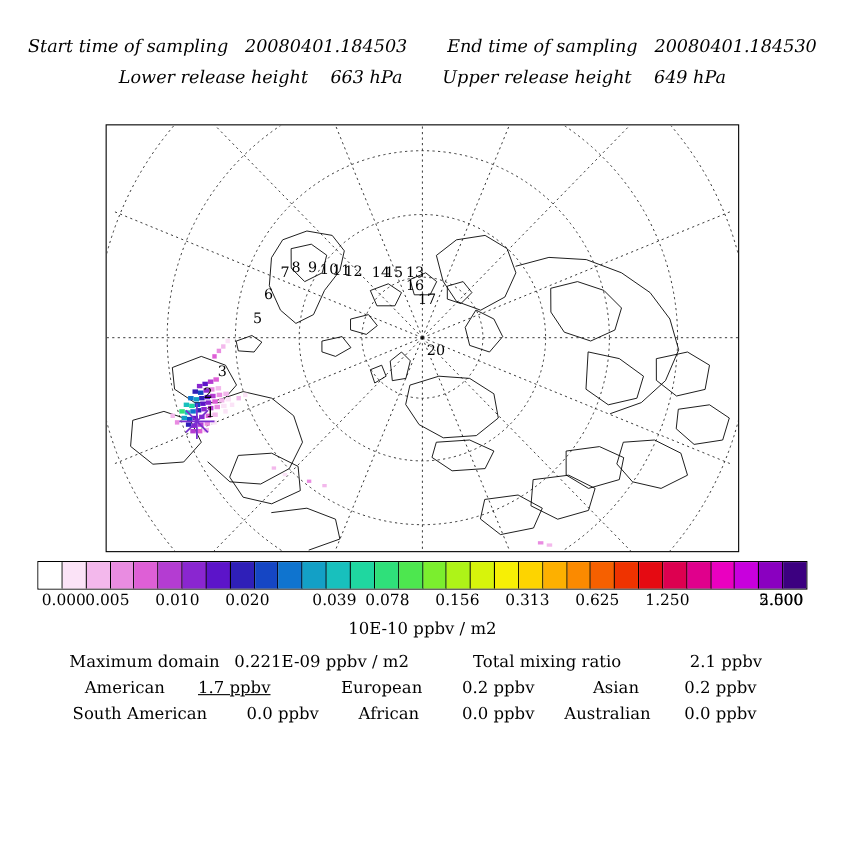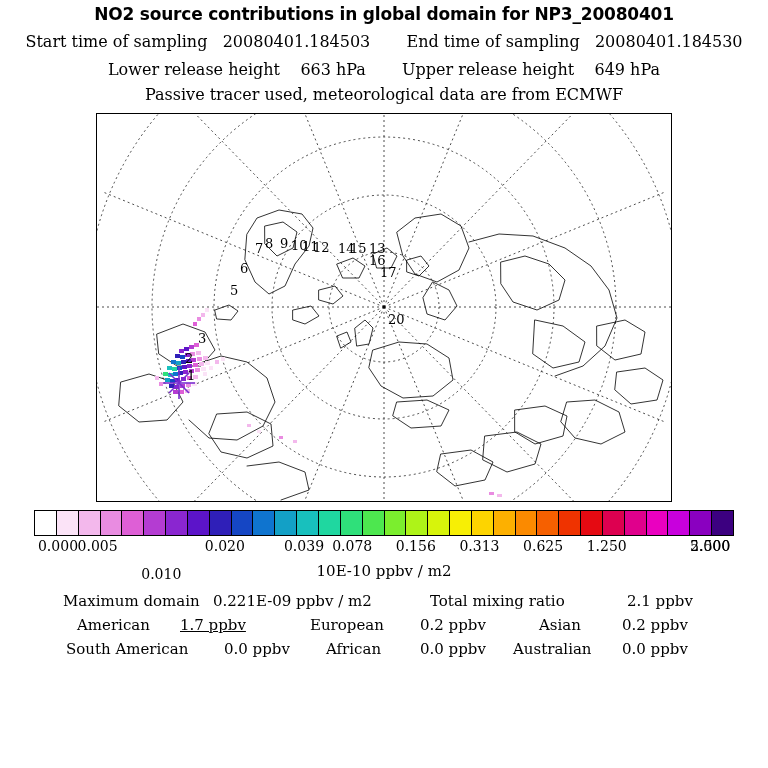--- a/index.html
+++ b/index.html
@@ -26,20 +26,21 @@
     font-family: "DejaVu Sans", "Liberation Sans", sans-serif;
     font-weight: bold;
     font-size: 17px;
     letter-spacing: -0.2px;
   }
   .hdr-row {
     position: absolute;
     left: 0; right: 0;
     font-size: 16px;
     text-align: center;
+    font-style: italic;
   }
   .hdr-row .cell { display: inline-block; }
   .hdr-row .gap { display: inline-block; width: 26px; }
 
   #hdr1 { top: 32px; }
   #hdr2 { top: 60px; }
   #hdr3 { top: 85px; }
 
   
   #map-frame {
@@ -117,21 +118,20 @@
   .stat-row span {
     position: absolute;
     white-space: nowrap;
   }
 </style>
 </head>
 <body>
 
 <div id="page">
 
-  <div class="title">NO2 source contributions in global domain for NP3_20080401</div>
 
   <div class="hdr-row" id="hdr1">
     <span class="cell">Start time of sampling</span>
     <span class="cell">&nbsp;</span>
     <span class="cell">20080401.184503</span>
     <span class="gap"></span>
     <span class="cell">End time of sampling</span>
     <span class="cell">&nbsp;</span>
     <span class="cell">20080401.184530</span>
   </div>
@@ -139,21 +139,20 @@
   <div class="hdr-row" id="hdr2">
     <span class="cell">Lower release height</span>
     <span class="cell">&nbsp;&nbsp;</span>
     <span class="cell">663 hPa</span>
     <span class="gap"></span>
     <span class="cell">Upper release height</span>
     <span class="cell">&nbsp;&nbsp;</span>
     <span class="cell">649 hPa</span>
   </div>
 
-  <div class="hdr-row" id="hdr3">Passive tracer used, meteorological data are from ECMWF</div>
 
   <div id="map-frame">
     <svg id="map-svg" width="574" height="387" viewBox="0 0 574 387">
       <defs>
         <clipPath id="frameclip">
             <rect x="0" y="0" width="574" height="387"></rect>
           </clipPath>
       </defs>
       <g clip-path="url(#frameclip)">
 
@@ -349,21 +348,21 @@
       <div class="swatch" style="background: rgb(221, 0, 80);"></div>
       <div class="swatch" style="background: rgb(224, 0, 140);"></div>
       <div class="swatch" style="background: rgb(234, 0, 192);"></div>
       <div class="swatch" style="background: rgb(200, 0, 221);"></div>
       <div class="swatch" style="background: rgb(138, 0, 192);"></div>
       <div class="swatch" style="background: rgb(60, 0, 128);"></div>
     </div>
   <div id="cbar-ticks">
       <span style="left: 58px;">0.000</span>
       <span style="left: 97.6364px;">0.005</span>
-      <span style="left: 161.273px; margin-top: 28px;">0.010</span>
+      <span style="left: 161.273px;">0.010</span>
       <span style="left: 224.909px;">0.020</span>
       <span style="left: 304px;">0.039</span>
       <span style="left: 352.182px;">0.078</span>
       <span style="left: 415.818px;">0.156</span>
       <span style="left: 479.455px;">0.313</span>
       <span style="left: 543.091px;">0.625</span>
       <span style="left: 606.727px;">1.250</span>
       <span style="left: 670.364px; margin-left: 40px;">2.500</span>
       <span style="left: 710px;">5.000</span>
     </div>

